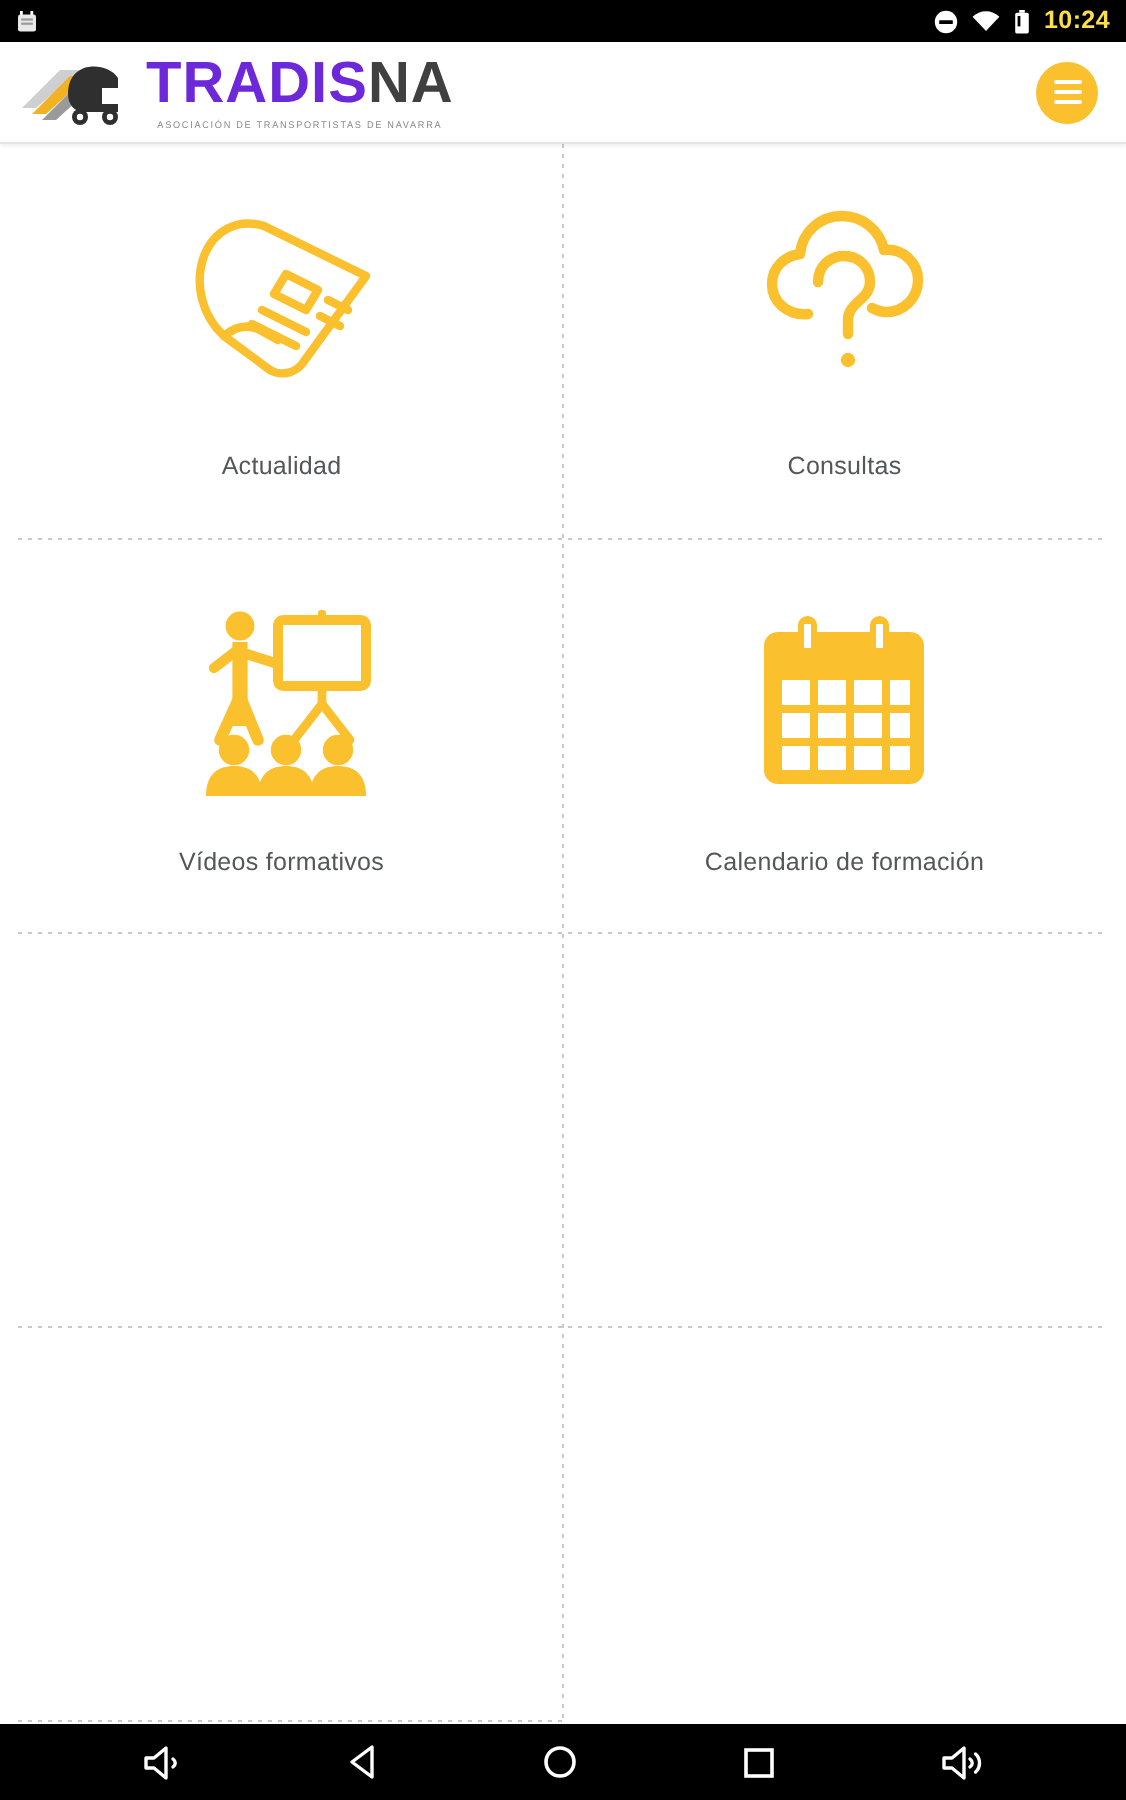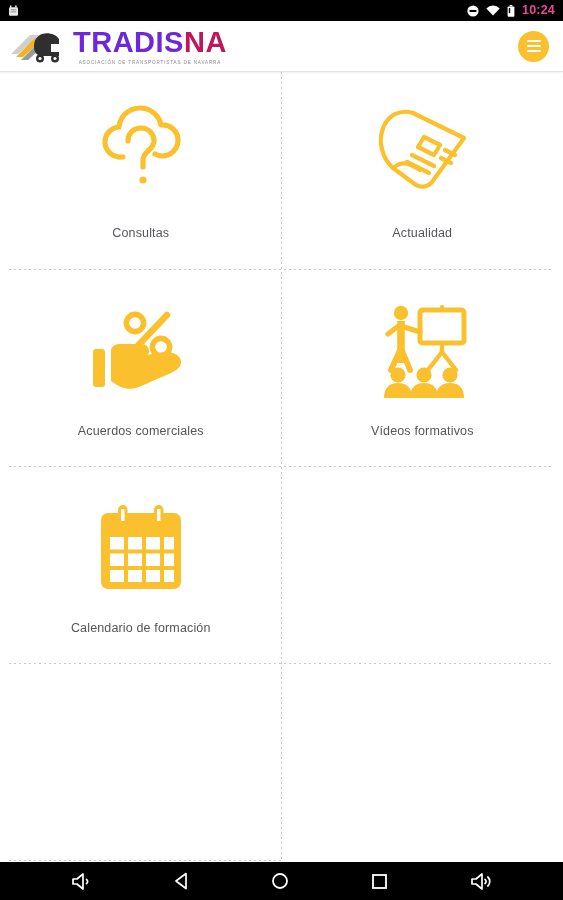--- a/index.html
+++ b/index.html
@@ -24,21 +24,21 @@
     justify-content: space-between;
     padding: 0 8px;
     box-sizing: border-box;
   }
   .status-left, .status-right {
     display: flex;
     align-items: center;
     gap: 7px;
   }
   .status-clock {
-    color: #ec4899;
+    color: #fde047;
     font-size: 12.5px;
     font-weight: bold;
     letter-spacing: 0.2px;
     line-height: 1;
   }
   .sb-icon { display: block; }
 
   
   .app-header {
     height: 51px;
@@ -66,21 +66,21 @@
     margin-left: 1px;
   }
   .brand-word {
     font-size: 29px;
     font-weight: bold;
     letter-spacing: 0.5px;
     line-height: 1;
     font-family: "Liberation Sans", sans-serif;
   }
   .brand-word .seg-dark { color: #6d28d9; }
-  .brand-word .seg-accent { color: #be185d; }
+  .brand-word .seg-accent { color: #404040; }
   .brand-tagline {
     font-size: 4.6px;
     letter-spacing: 0.85px;
     color: #8a8a8a;
     margin-top: 3px;
     text-align: center;
     white-space: nowrap;
     transform: scaleY(1.05);
   }
   .menu-button {
@@ -243,66 +243,53 @@
     </div>
   </div>
   <button class="menu-button" aria-label="Menú">
     <span></span>
     <span></span>
     <span></span>
   </button>
 </div>
 
 <div class="tile-grid">
-
-  <div class="tile">
-    <div class="tile-icon">
-      <svg width="100" height="100" viewBox="0 0 100 100">
-        <g fill="none" stroke="#fbc02d" stroke-width="5.2" stroke-linecap="round" stroke-linejoin="round">
-          <path d="M32 55 C22 56 14 49 14 40 C14 32 20 26 28 25 C29 14 38 6 49 6 C59 6 68 13 70 23 C79 22 87 29 87 38 C87 47 80 54 71 54 C68 54 66 53 64 52"></path>
-          <path d="M37 39 C37 31 43 26 50 26 C58 26 63 32 63 39 C63 48 52 49 52 58 L52 65"></path>
-        </g>
-        <circle cx="52" cy="78" r="3.6" fill="#fbc02d"></circle>
-      </svg>
-    </div>
-    <div class="tile-label">Consultas</div>
-  </div>
 
   <div class="tile">
     <div class="tile-icon">
       <svg width="100" height="92" viewBox="0 0 100 92">
         <g fill="none" stroke="#fbc02d" stroke-width="4.2" stroke-linecap="round" stroke-linejoin="round">
           <path d="M41 7 L92 32 L60 76 C56 81 49 82 44 79"></path>
           <path d="M41 7 C28 3 16 9 11 22 C6 36 10 52 21 62 L44 79"></path>
           <path d="M21 62 C27 57 33 56 39 59 L48 64"></path>
           <path d="M52 31 L68 39 L62 49 L46 41 Z"></path>
           <path d="M40 49 L62 60"></path>
           <path d="M35 56 L57 67"></path>
           <path d="M73 44 L83 49"></path>
           <path d="M69 52 L79 57"></path>
         </g>
       </svg>
     </div>
     <div class="tile-label">Actualidad</div>
   </div>
 
-
   <div class="tile">
     <div class="tile-icon">
-      <svg width="100" height="86" viewBox="0 0 100 86">
-        <circle cx="44" cy="16" r="8.6" fill="none" stroke="#fbc02d" stroke-width="5.6"></circle>
-        <circle cx="70" cy="40" r="8.6" fill="none" stroke="#fbc02d" stroke-width="5.6"></circle>
-        <path d="M76 8 L38 48" fill="none" stroke="#fbc02d" stroke-width="6.4" stroke-linecap="round"></path>
-        <rect x="2" y="42" width="12" height="38" rx="3" fill="#fbc02d"></rect>
-        <path d="M20 44 C20 40 24 37 28 37 L50 37 C55 37 58 40 58 44 C58 48 55 51 50 51 L36 51
-                 L68 46 C80 43 90 48 90 55 C90 60 86 63 80 66 L48 80 C40 83 32 82 26 78 L20 74 Z" fill="#fbc02d"></path>
+      <svg width="100" height="100" viewBox="0 0 100 100">
+        <g fill="none" stroke="#fbc02d" stroke-width="5.2" stroke-linecap="round" stroke-linejoin="round">
+          <path d="M32 55 C22 56 14 49 14 40 C14 32 20 26 28 25 C29 14 38 6 49 6 C59 6 68 13 70 23 C79 22 87 29 87 38 C87 47 80 54 71 54 C68 54 66 53 64 52"></path>
+          <path d="M37 39 C37 31 43 26 50 26 C58 26 63 32 63 39 C63 48 52 49 52 58 L52 65"></path>
+        </g>
+        <circle cx="52" cy="78" r="3.6" fill="#fbc02d"></circle>
       </svg>
     </div>
-    <div class="tile-label">Acuerdos comerciales</div>
-  </div>
+    <div class="tile-label">Consultas</div>
+  </div>
+
+
 
   <div class="tile">
     <div class="tile-icon">
       <svg width="96" height="96" viewBox="0 0 96 96">
 
         <circle cx="27" cy="11" r="7.2" fill="#fbc02d"></circle>
         <rect x="23.2" y="19" width="7.6" height="42" fill="#fbc02d"></rect>
         <path d="M27 24 L46 30" stroke="#fbc02d" stroke-width="5.2" stroke-linecap="round" fill="none"></path>
         <path d="M27 22 L14 32" stroke="#fbc02d" stroke-width="5.2" stroke-linecap="round" fill="none"></path>
         <path d="M27 46 L17 68" stroke="#fbc02d" stroke-width="5.8" stroke-linecap="round" fill="none"></path>

